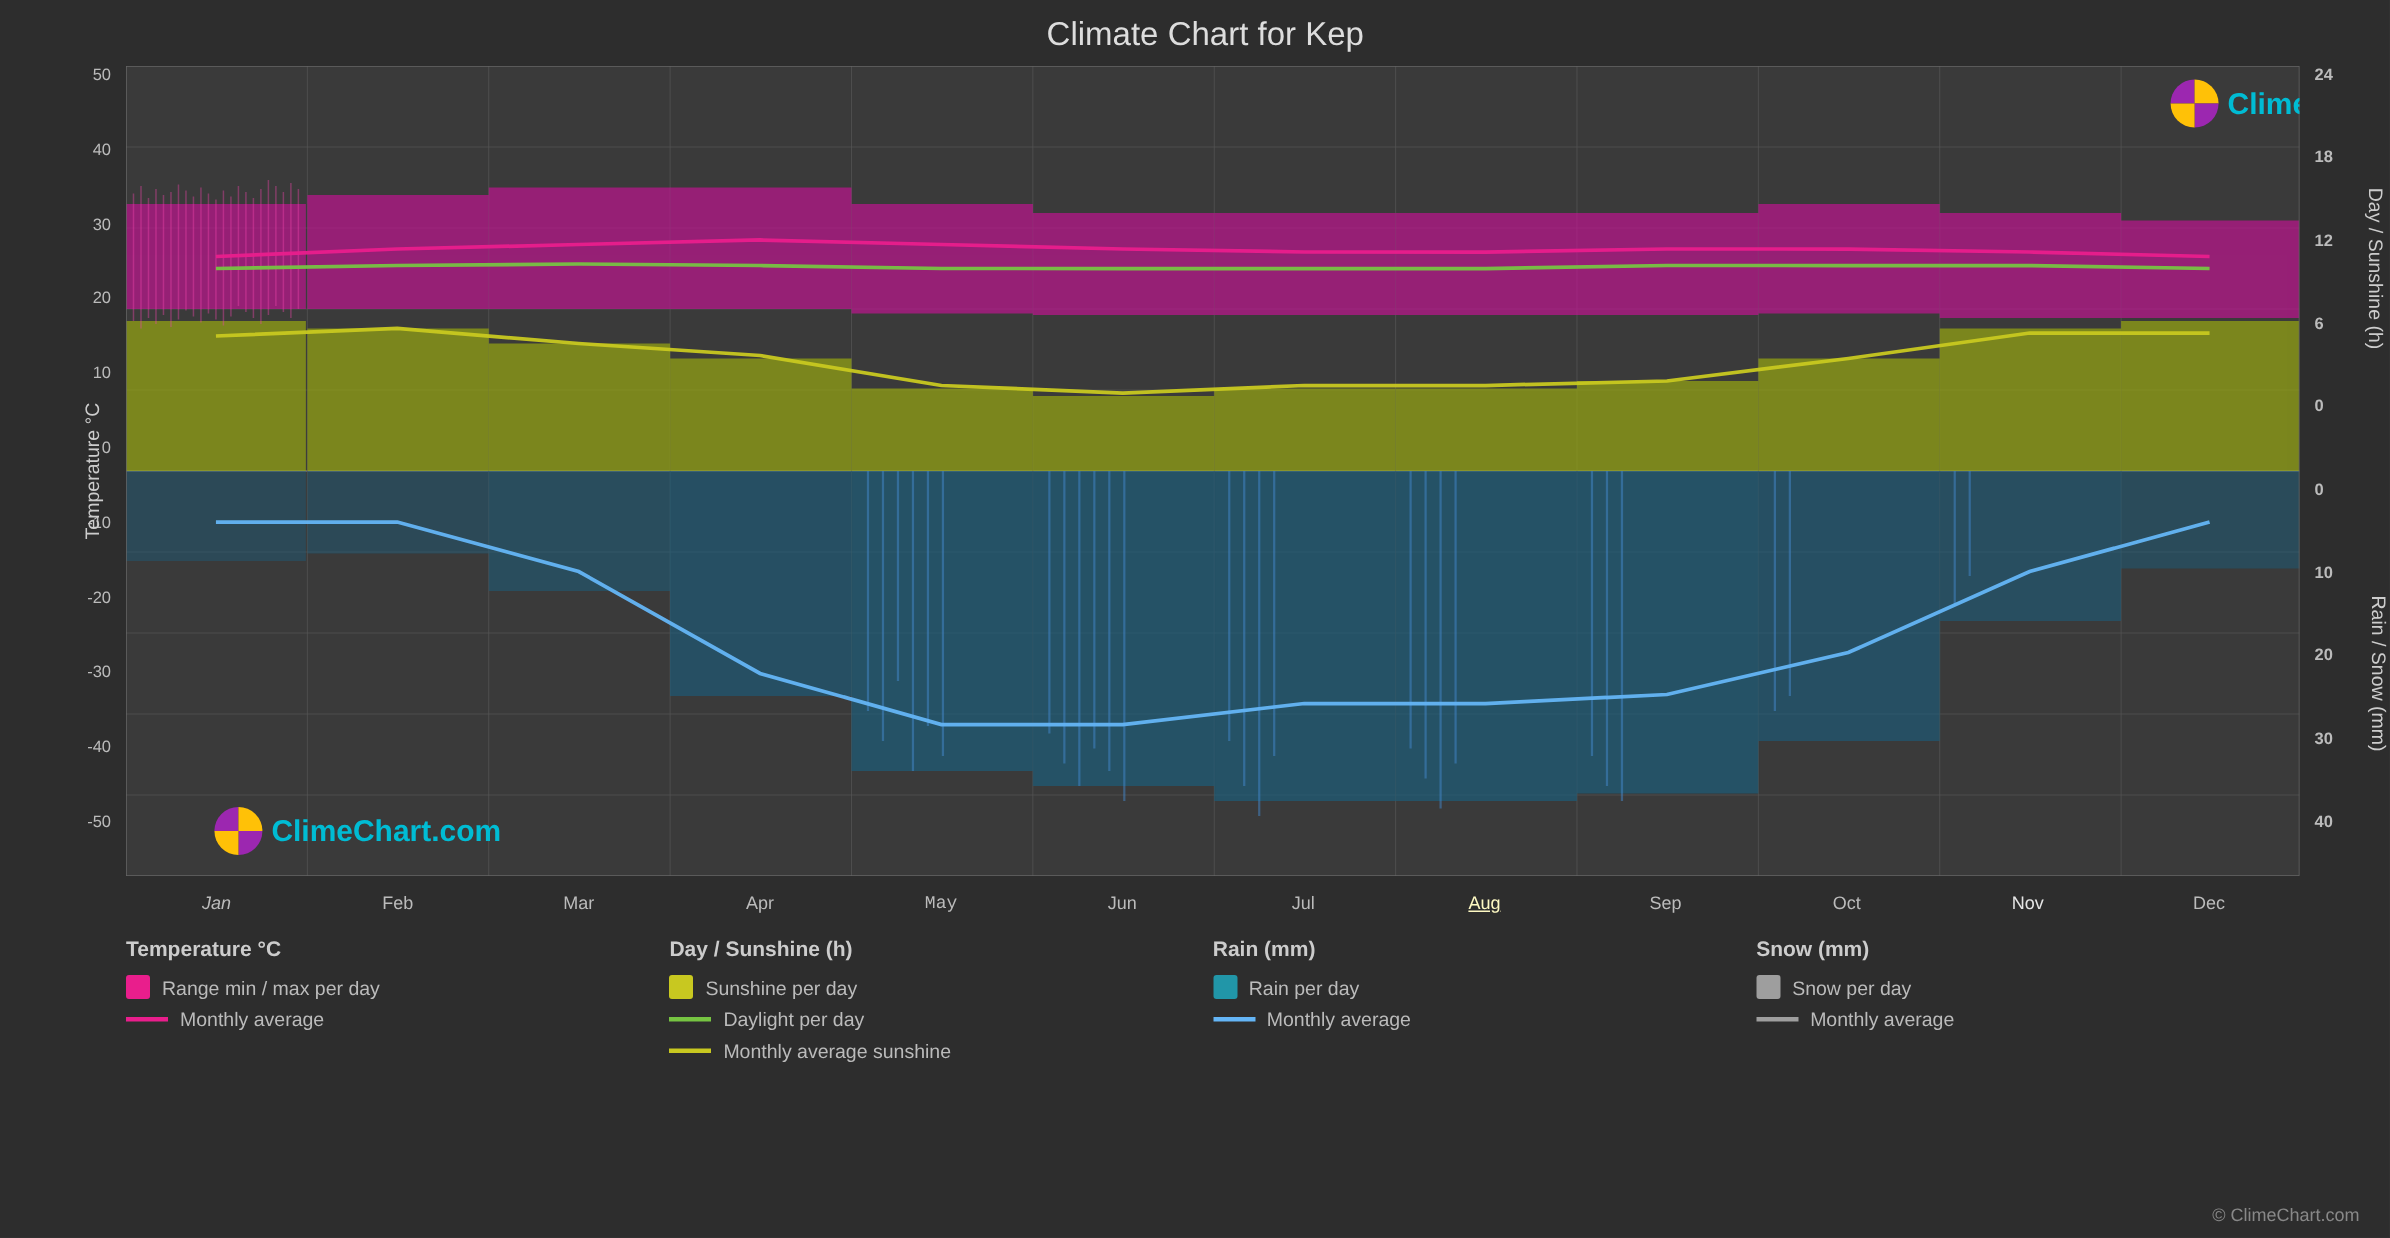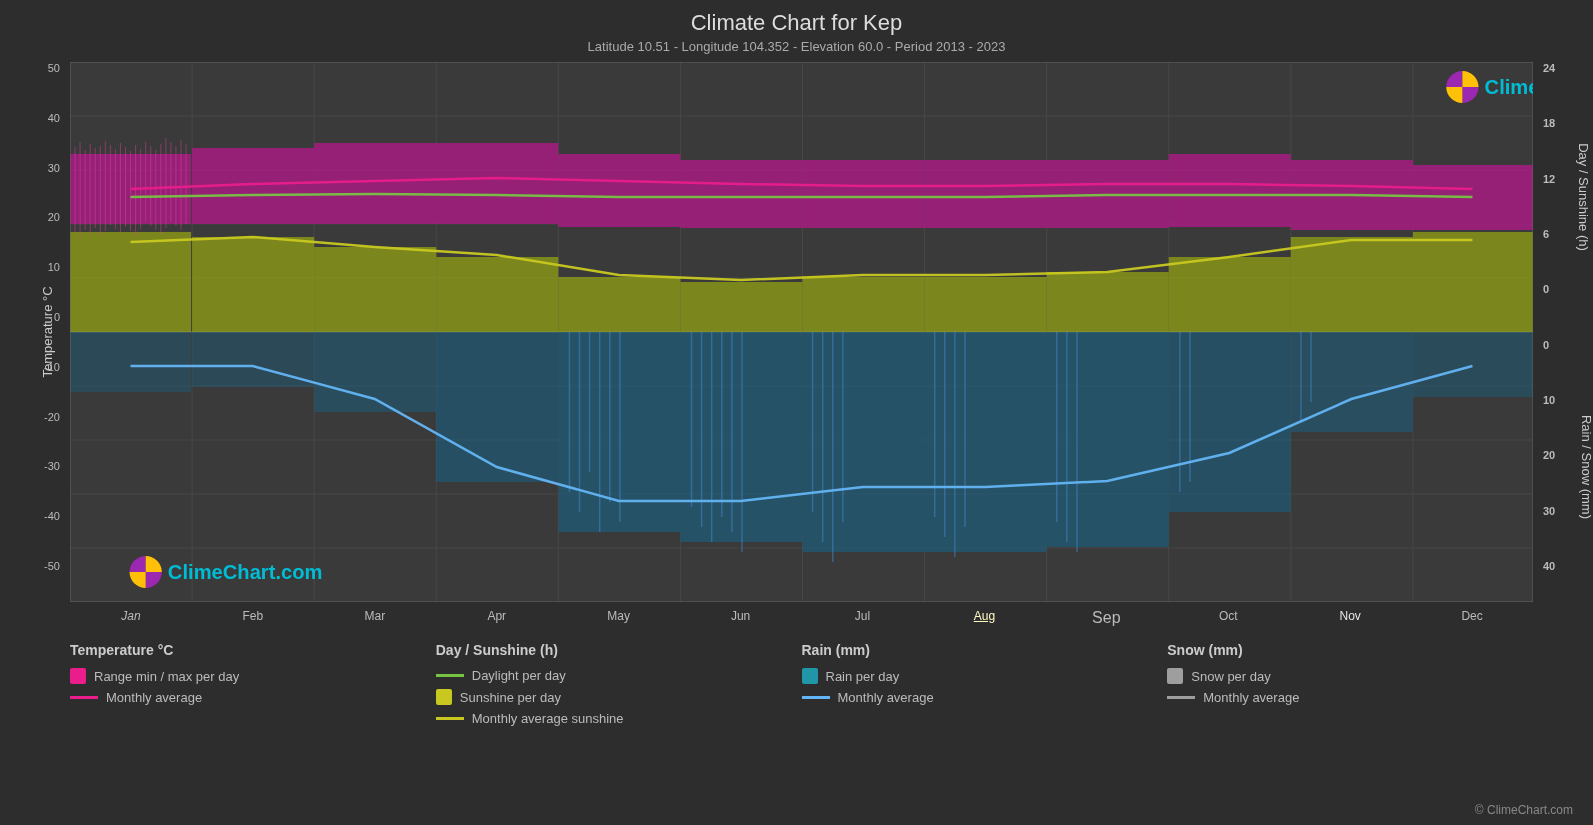--- a/index.html
+++ b/index.html
@@ -9,20 +9,21 @@
       height: 825px;
       font-family: Arial, sans-serif;
       color: #ccc;
       overflow: hidden;
     }
     .main-container {
       width: 1593px;
       height: 825px;
       background: #2d2d2d;
       position: relative;
+      padding-left: 14px;
     }
     .chart-title {
       text-align: center;
       color: #ddd;
       font-size: 22px;
       padding-top: 10px;
       font-weight: normal;
     }
     .chart-subtitle {
       text-align: center;
@@ -113,21 +114,20 @@
       font-size: 12px;
       color: #888;
     }
   </style>
 </head>
 <body>
 
 <div class="main-container">
 
   <h1 class="chart-title">Climate Chart for Kep</h1>
-  <p class="chart-subtitle">Latitude 10.51 - Longitude 104.352 - Elevation 60.0 - Period 2013 - 2023</p>
 
   <div class="chart-area">
 
     <div class="y-axis-left">
       <span class="y-label">50</span>
       <span class="y-label">40</span>
       <span class="y-label">30</span>
       <span class="y-label">20</span>
       <span class="y-label">10</span>
       <span class="y-label">0</span>
@@ -349,25 +349,25 @@
 
     <div style="position:absolute;right:-105px;top:25%;transform:translateY(-50%) rotate(90deg);font-size:13px;color:#ccc;white-space:nowrap;">Day / Sunshine (h)</div>
 
     <div style="position:absolute;right:-105px;top:75%;transform:translateY(-50%) rotate(90deg);font-size:13px;color:#ccc;white-space:nowrap;">Rain / Snow (mm)</div>
 
     <div style="position:absolute;bottom:-25px;left:0;right:0;display:flex;">
       <span style="flex:1;text-align:center;font-size:12px;color:#bbb;font-style:italic;">Jan</span>
       <span style="flex:1;text-align:center;font-size:12px;color:#bbb;">Feb</span>
       <span style="flex:1;text-align:center;font-size:12px;color:#bbb;">Mar</span>
       <span style="flex:1;text-align:center;font-size:12px;color:#bbb;">Apr</span>
-      <span style="flex:1;text-align:center;font-size:12px;color:#bbb;">May</span>
+      <span style="flex:1;text-align:center;font-size:12px;color:#bbb;font-family:Liberation Mono, monospace;">May</span>
       <span style="flex:1;text-align:center;font-size:12px;color:#bbb;">Jun</span>
       <span style="flex:1;text-align:center;font-size:12px;color:#bbb;">Jul</span>
       <span style="flex:1;text-align:center;font-size:12px;color:#fef9c3;text-decoration:underline;">Aug</span>
-      <span style="flex:1;text-align:center;font-size:16px;color:#bbb;">Sep</span>
+      <span style="flex:1;text-align:center;font-size:12px;color:#bbb;">Sep</span>
       <span style="flex:1;text-align:center;font-size:12px;color:#bbb;">Oct</span>
       <span style="flex:1;text-align:center;font-size:12px;color:#e5e5e5;">Nov</span>
       <span style="flex:1;text-align:center;font-size:12px;color:#bbb;">Dec</span>
     </div>
   </div>
 
   <div class="legend-area" style="margin-top:40px;">
 
     <div class="legend-col">
       <div class="legend-title">Temperature °C</div>
@@ -377,28 +377,28 @@
       </div>
       <div class="legend-item">
         <span class="legend-swatch-line" style="background:#e91e8c;"></span>
         <span>Monthly average</span>
       </div>
     </div>
 
     <div class="legend-col">
       <div class="legend-title">Day / Sunshine (h)</div>
       <div class="legend-item">
+        <span class="legend-swatch-bar" style="background:#c8c820;"></span>
+        <span>Sunshine per day</span>
+      </div>
+      <div class="legend-item">
         <span class="legend-swatch-line" style="background:#76c442;"></span>
         <span>Daylight per day</span>
       </div>
       <div class="legend-item">
-        <span class="legend-swatch-bar" style="background:#c8c820;"></span>
-        <span>Sunshine per day</span>
-      </div>
-      <div class="legend-item">
         <span class="legend-swatch-line" style="background:#c8c820;"></span>
         <span>Monthly average sunshine</span>
       </div>
     </div>
 
     <div class="legend-col">
       <div class="legend-title">Rain (mm)</div>
       <div class="legend-item">
         <span class="legend-swatch-bar" style="background:#2196a8;"></span>
         <span>Rain per day</span>

